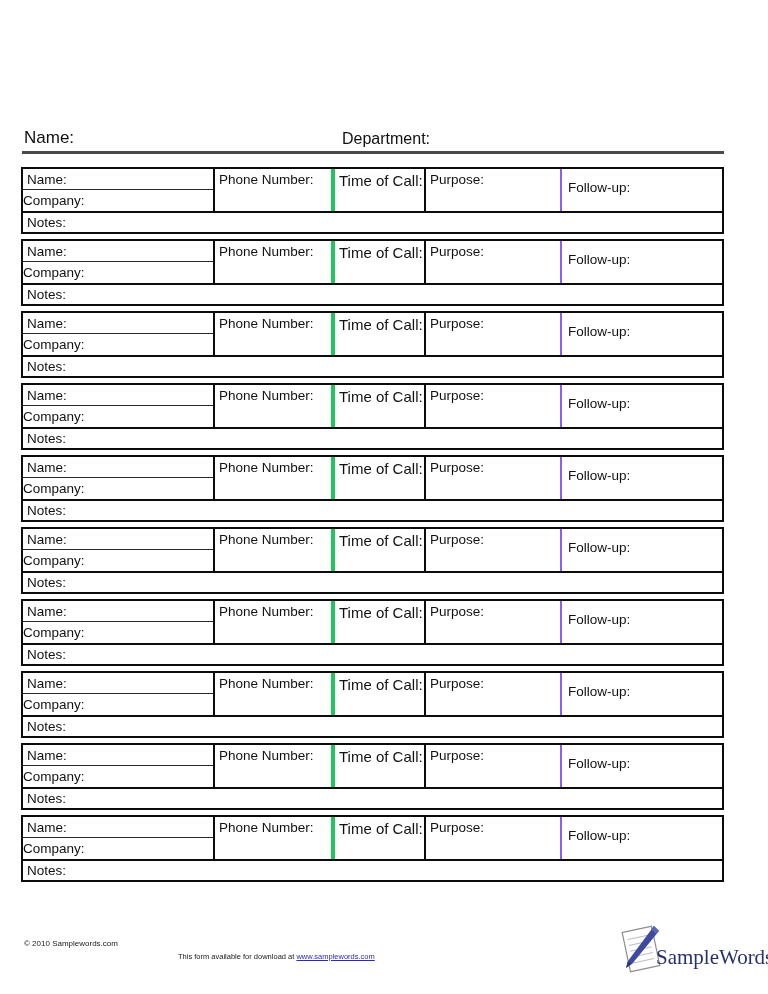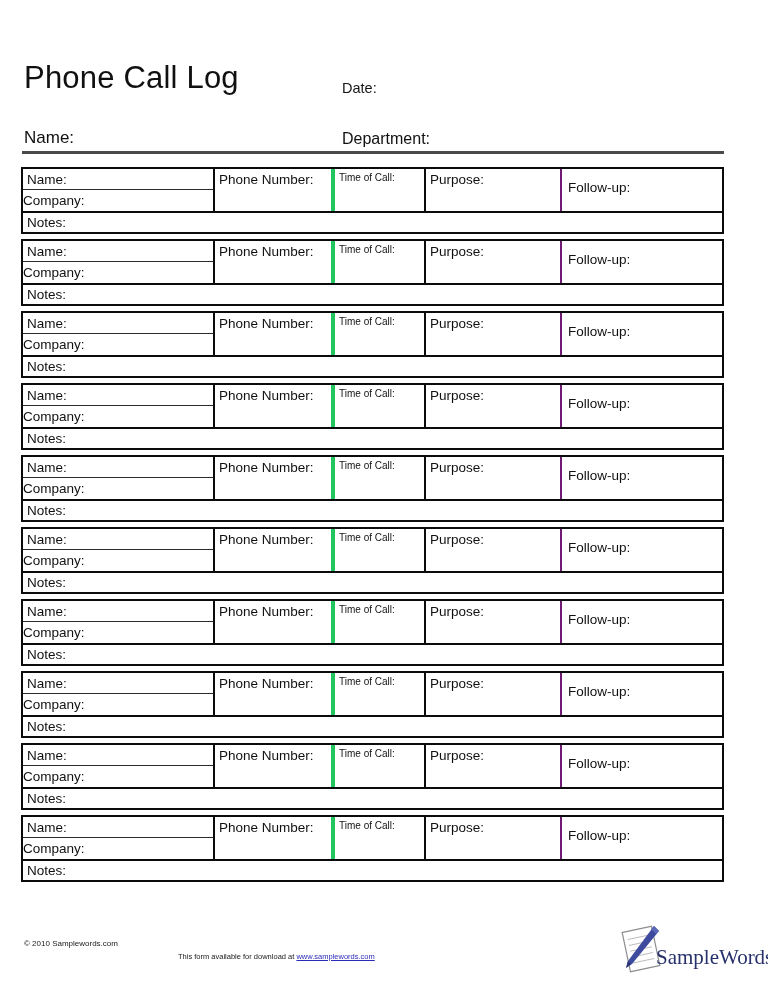--- a/index.html
+++ b/index.html
@@ -140,28 +140,28 @@
     font-size: 13.5px;
     box-sizing: border-box;
     white-space: nowrap;
   }
   .col-time {
     width: 91px;
     flex: 0 0 91px;
     border-right: 2px solid #0b0b0b;
     padding-left: 4px;
     padding-top: 3px;
-    font-size: 10px;
+    font-size: 15px;
     box-sizing: border-box;
     white-space: nowrap;
   }
   .col-purpose {
     width: 136px;
     flex: 0 0 136px;
-    border-right: 2px solid #701a75;
+    border-right: 2px solid #8b5cf6;
     padding-left: 4px;
     padding-top: 3px;
     font-size: 13.5px;
     box-sizing: border-box;
     white-space: nowrap;
   }
   .col-followup {
     flex: 1 1 auto;
     padding-left: 6px;
     padding-top: 11px;
@@ -231,24 +231,20 @@
     letter-spacing: 0px;
     white-space: nowrap;
   }
 </style>
 </head>
 <body>
 
 <div class="page">
 
   <div class="header">
-    <div class="title-row">
-      <div class="doc-title">Phone Call Log</div>
-      <div class="date-label">Date:</div>
-    </div>
     <div class="namedept-row">
       <div class="name-label">Name:</div>
       <div class="dept-label">Department:</div>
     </div>
     <div class="header-rule"></div>
   </div>
 
   <div class="log-table" id="log-table">
       <div class="log-block">
         <div class="block-top">

